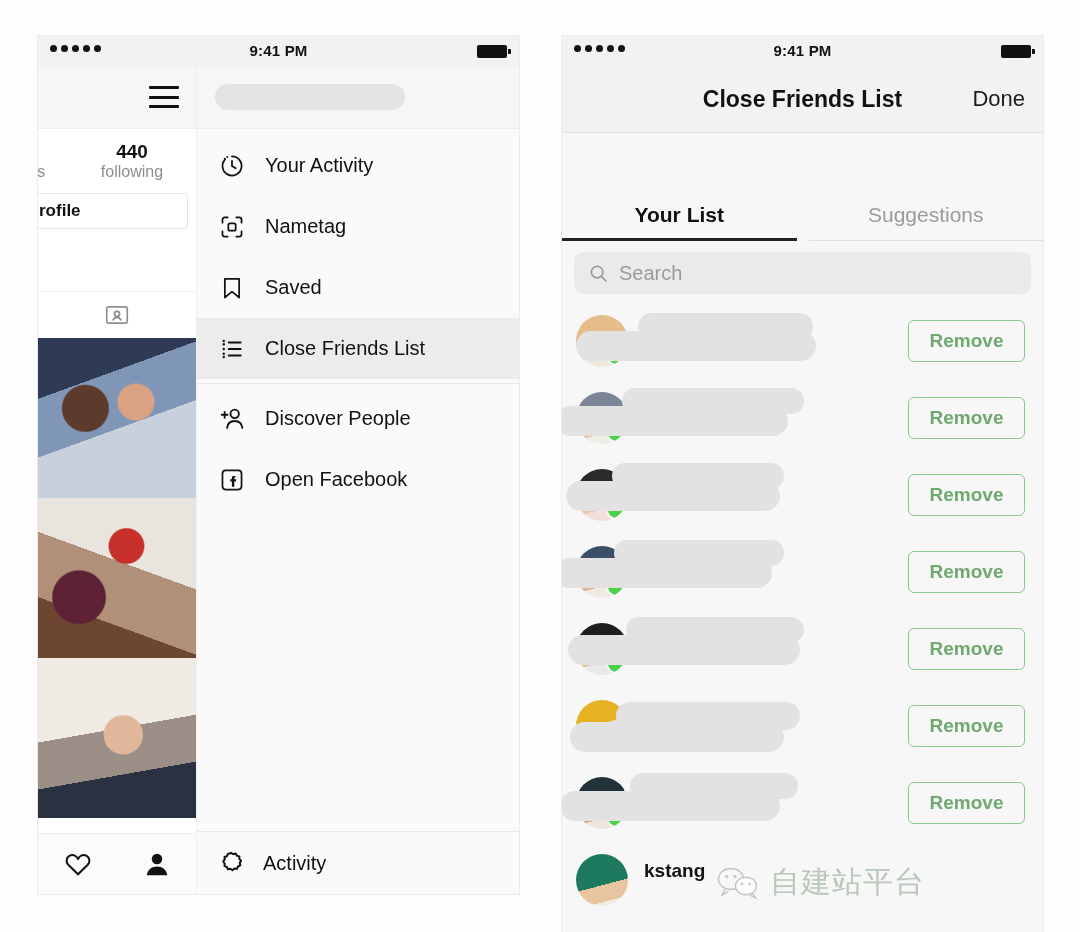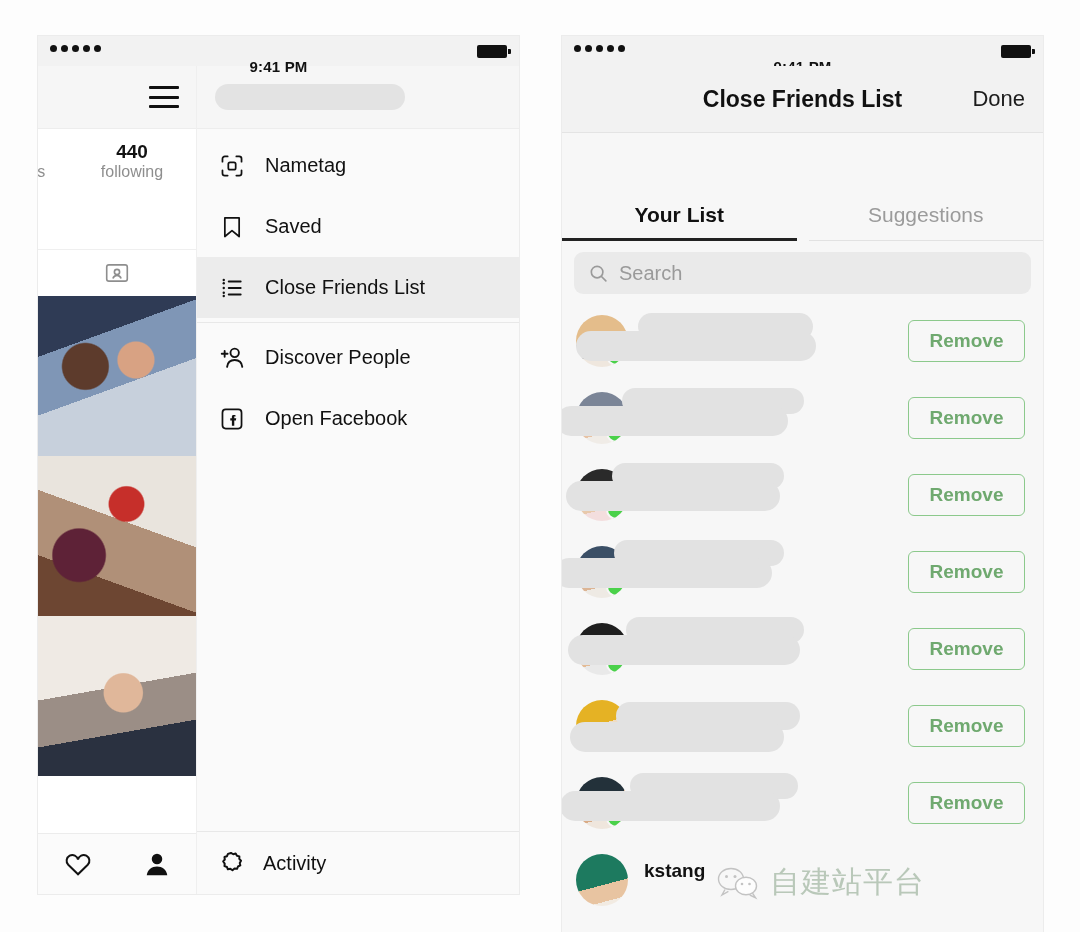--- a/index.html
+++ b/index.html
@@ -31,21 +31,21 @@
   }
   .dots {
     position: absolute; left: 12px; top: 9px;
     display: flex; gap: 4px;
   }
   .dots i {
     width: 7px; height: 7px; border-radius: 50%;
     background: #111; display: block;
   }
   .clock {
-    position: absolute; left: 0; right: 0; top: 22px;
+    position: absolute; left: 0; right: 0; top: 6px;
     text-align: center;
     font-size: 15px; font-weight: bold; color: #111;
     letter-spacing: .2px;
   }
   .battery {
     position: absolute; right: 12px; top: 9px;
     width: 30px; height: 13px; background: #111; border-radius: 2px;
   }
   .battery::after {
     content: ""; position: absolute; right: -4px; top: 4px;
@@ -280,20 +280,23 @@
         <div class="stats-row">
           <div class="stat clipped">
             <div class="lbl">rs</div>
           </div>
           <div class="stat">
             <div class="num">440</div>
             <div class="lbl">following</div>
           </div>
         </div>
 
+        <div class="edit-profile-btn">
+          <span>rofile</span>
+        </div>
 
         <div class="tabbar-row">
           <span>
             <svg width="26" height="26" viewBox="0 0 24 24" fill="none" stroke="#8e8e8e" stroke-width="1.5">
               <rect x="2.5" y="4.5" width="19" height="15" rx="2"></rect>
               <circle cx="12" cy="11" r="2.4"></circle>
               <path d="M8.2 17c.7-1.9 2-2.8 3.8-2.8s3.1.9 3.8 2.8"></path>
             </svg>
           </span>
         </div>
@@ -320,20 +323,32 @@
       </div>
 
       <div class="drawer">
 
         <div class="drawer-head">
           <div class="redact-pill"></div>
         </div>
 
         <div class="menu-list">
 
+          <div class="menu-item">
+            <span class="mi-icon">
+              <svg width="26" height="26" viewBox="0 0 24 24" fill="none" stroke="#111" stroke-width="1.6" stroke-linecap="round">
+                <path d="M12 3.2a8.8 8.8 0 1 1-6.4 2.8"></path>
+                <circle cx="5.3" cy="5.3" r=".9" fill="#111" stroke="none"></circle>
+                <circle cx="4.1" cy="8.3" r=".9" fill="#111" stroke="none"></circle>
+                <circle cx="7.6" cy="3.6" r=".9" fill="#111" stroke="none"></circle>
+                <path d="M12 7.2V12l3.4 2.1"></path>
+              </svg>
+            </span>
+            <span>Your Activity</span>
+          </div>
 
           <div class="menu-item">
             <span class="mi-icon">
               <svg width="26" height="26" viewBox="0 0 24 24" fill="none" stroke="#111" stroke-width="1.6" stroke-linecap="round">
                 <path d="M3.2 8V5.4A2.2 2.2 0 0 1 5.4 3.2H8"></path>
                 <path d="M16 3.2h2.6A2.2 2.2 0 0 1 20.8 5.4V8"></path>
                 <path d="M20.8 16v2.6a2.2 2.2 0 0 1-2.2 2.2H16"></path>
                 <path d="M8 20.8H5.4a2.2 2.2 0 0 1-2.2-2.2V16"></path>
                 <rect x="8.6" y="8.6" width="6.8" height="6.8" rx="1.6"></rect>
               </svg>

